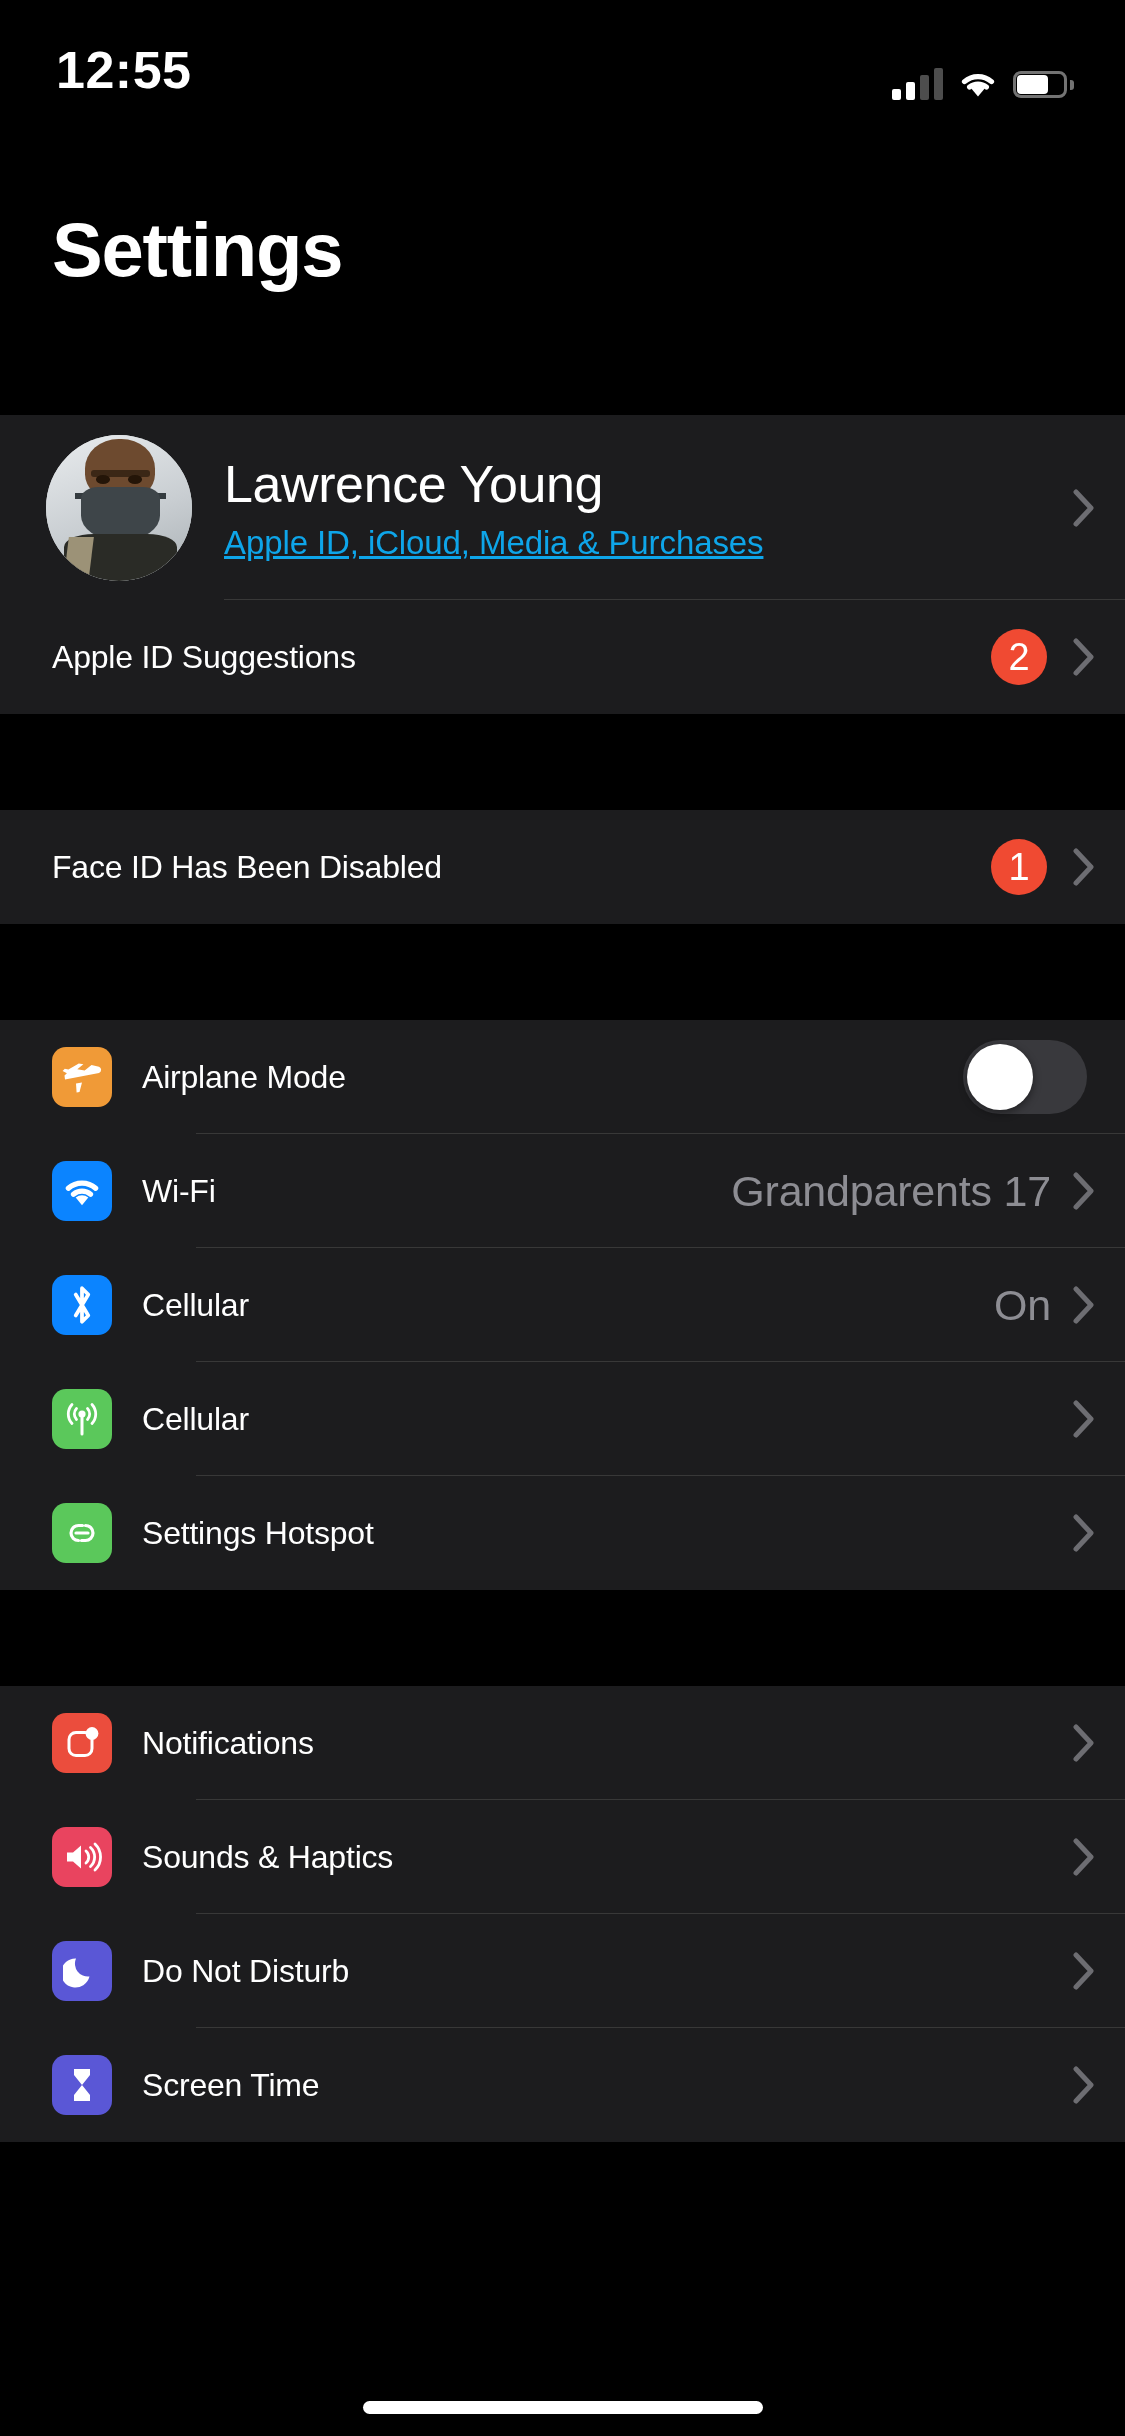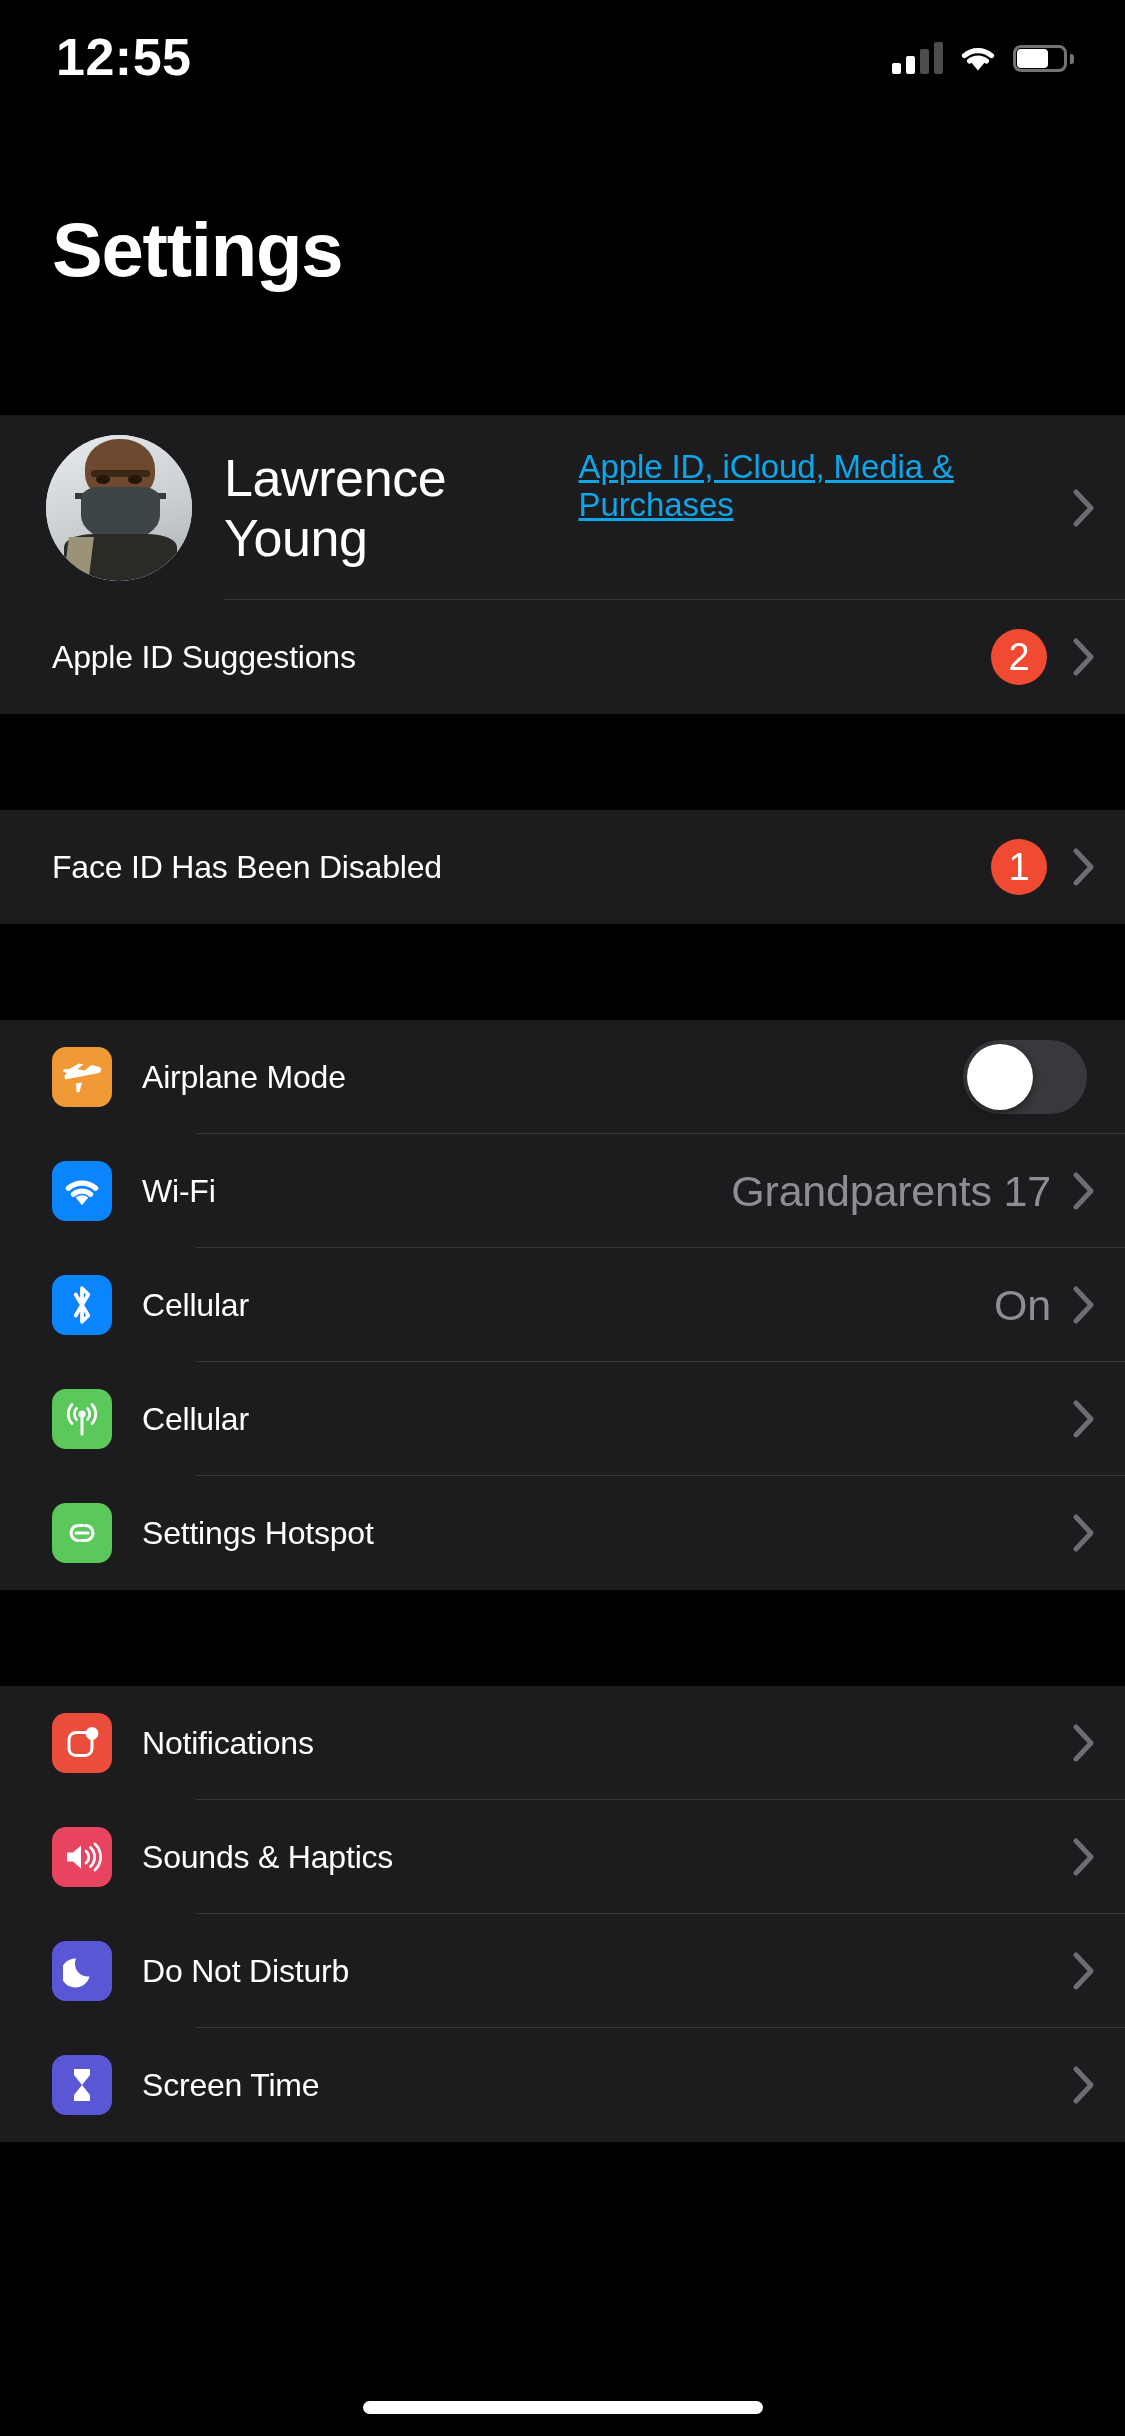--- a/index.html
+++ b/index.html
@@ -8,21 +8,21 @@
     background:#000;
     font-family:"Liberation Sans", sans-serif;
     -webkit-font-smoothing:antialiased;
     overflow:hidden;
   }
   .phone { position:relative; width:1125px; height:2436px; background:#000; }
 
   
   .statusbar {
     position:absolute; top:0; left:0; width:1125px; height:100px;
-    display:flex; align-items:center; justify-content:space-between;
+    display:flex; align-items:flex-end; justify-content:space-between;
     padding:0 58px 0 56px;
   }
   .sb-time {
     color:#fff; font-size:52px; font-weight:600; letter-spacing:0.5px;
     margin-top:14px;
   }
   .sb-right { display:flex; align-items:center; gap:15px; margin-top:16px; }
   .signal { display:flex; align-items:flex-end; gap:5px; height:32px; }
   .signal i { display:block; width:9px; border-radius:2px; background:#fff; }
   .signal i.b1 { height:11px; }
@@ -108,21 +108,21 @@
               background:#241508; border-radius:50%; }
   .av-mask  { position:absolute; left:24%; top:36%; width:54%; height:36%;
               background:#3e4549; border-radius:22% 22% 46% 46%; }
   .av-strap { position:absolute; left:20%; top:40%; width:62%; height:4%;
               background:#343b3f; }
   .av-body  { position:absolute; left:12%; top:68%; width:78%; height:34%;
               background:#2a2b26; border-radius:26% 26% 0 0; }
   .av-strip { position:absolute; left:14%; top:70%; width:17%; height:32%;
               background:#9c9277; transform:skewX(-7deg); }
 
-  .profile-text { flex:1 1 auto; display:flex; flex-direction:row; gap:10px; }
+  .profile-text { flex:1 1 auto; display:flex; flex-direction:column; gap:10px; }
   .profile-name { color:#fff; font-size:52px; letter-spacing:-0.4px; }
   .profile-sub  { color:#0ea5e9; font-size:33px; letter-spacing:-0.1px;text-decoration:underline; }
 
   
   .toggle {
     position:relative; width:124px; height:74px; border-radius:37px;
     background:#39393d; flex:0 0 auto; margin-right:8px;
   }
   .toggle .knob {
     position:absolute; top:4px; left:4px; width:66px; height:66px;

